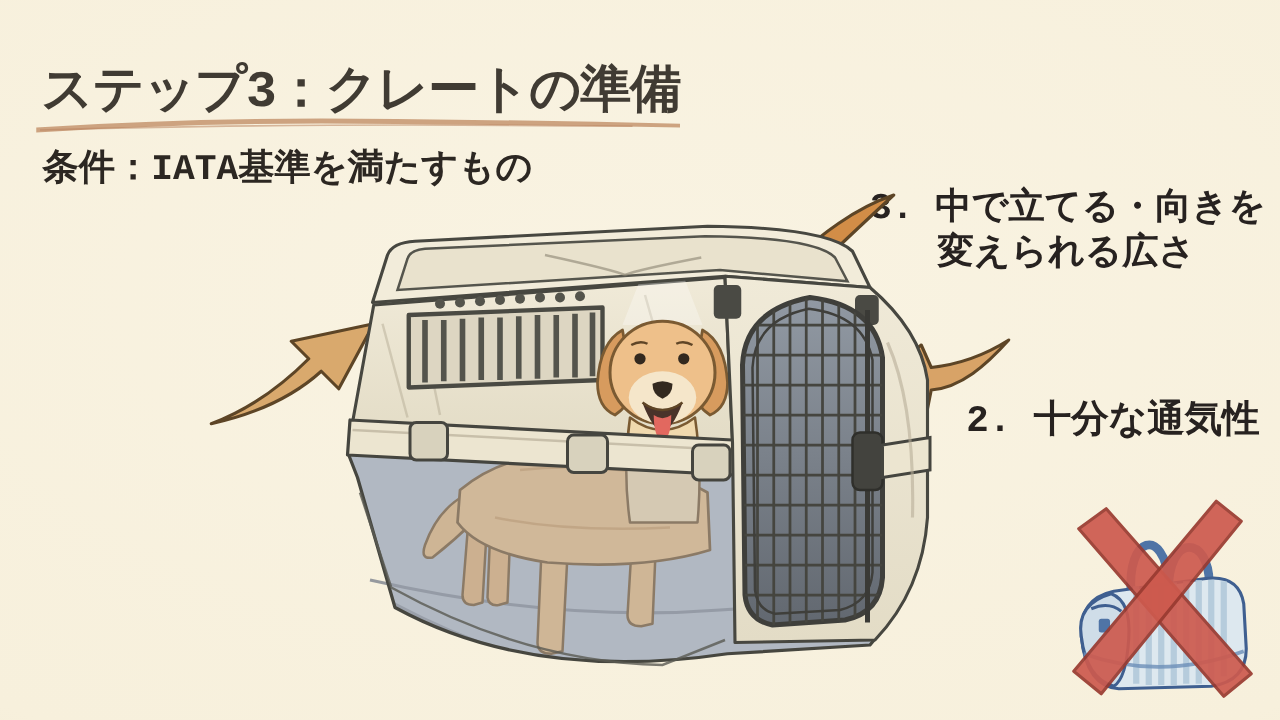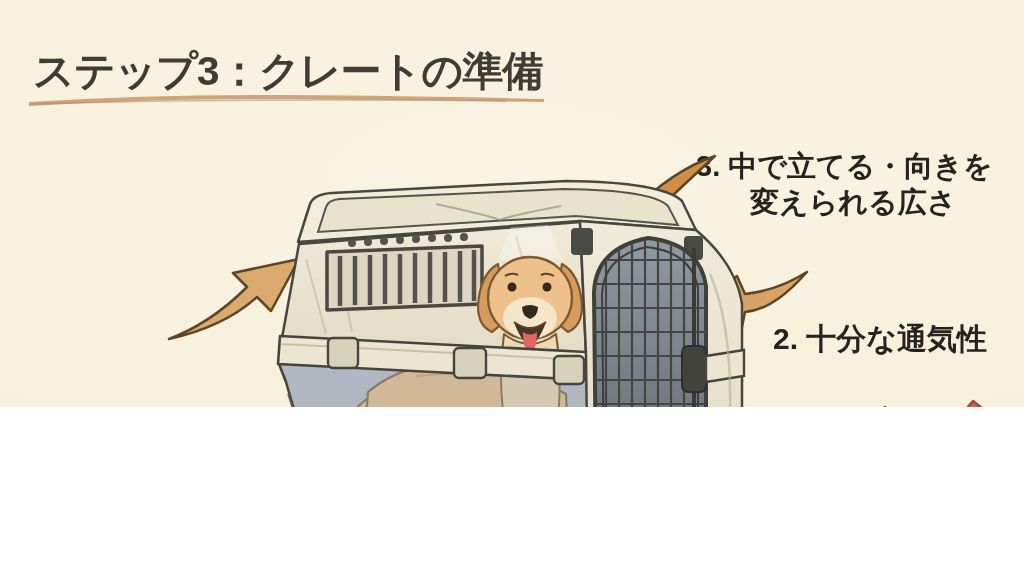--- a/index.html
+++ b/index.html
@@ -1,20 +1,20 @@
 <!DOCTYPE html>
 <html><head>
 <meta charset="utf-8">
 <style>
   html,body{margin:0;padding:0;}
   .slide{
     position:relative;
-    width:1024px;height:407px;
+    width:1024px;height:576px;
     overflow:hidden;
-    font-family:Liberation Sans, sans-serif;
+    font-family:Liberation Mono, monospace;
     background:radial-gradient(145% 130% at 50% 42%, #f9f3e2 0%, #f7f0dc 55%, #ebe1c6 100%);
   }
   .title{
     position:absolute;left:33px;top:44px;margin:0;
     font-size:41px;font-weight:700;letter-spacing:-1px;
     color:#403b33;white-space:nowrap;
   }
   .title-underline{position:absolute;left:26px;top:90px;}
   .subtitle{
     position:absolute;left:34px;top:114px;
@@ -36,20 +36,21 @@
 
 <div class="slide">
 
   <h1 class="title">ステップ3：クレートの準備</h1>
 
   <svg class="title-underline" width="522" height="18" viewBox="0 0 522 18">
     <path d="M3,12 Q130,4 260,5 Q400,6 518,9 L518,12 Q400,10 260,9 Q130,8 3,16 Z" fill="#c89a76" opacity="0.9"></path>
     <path d="M6,14 Q200,8 480,11" stroke="#b9835f" stroke-width="1.4" fill="none" opacity="0.55"></path>
   </svg>
 
+  <div class="subtitle">条件：IATA基準を満たすもの</div>
 
   <div class="annotation annotation-1">
   </div>
 
   <div class="annotation annotation-2">
     <span class="ln ln1">2. 十分な通気性</span>
   </div>
 
   <div class="annotation annotation-3">
     <span class="ln ln1">3. 中で立てる・向きを</span>

